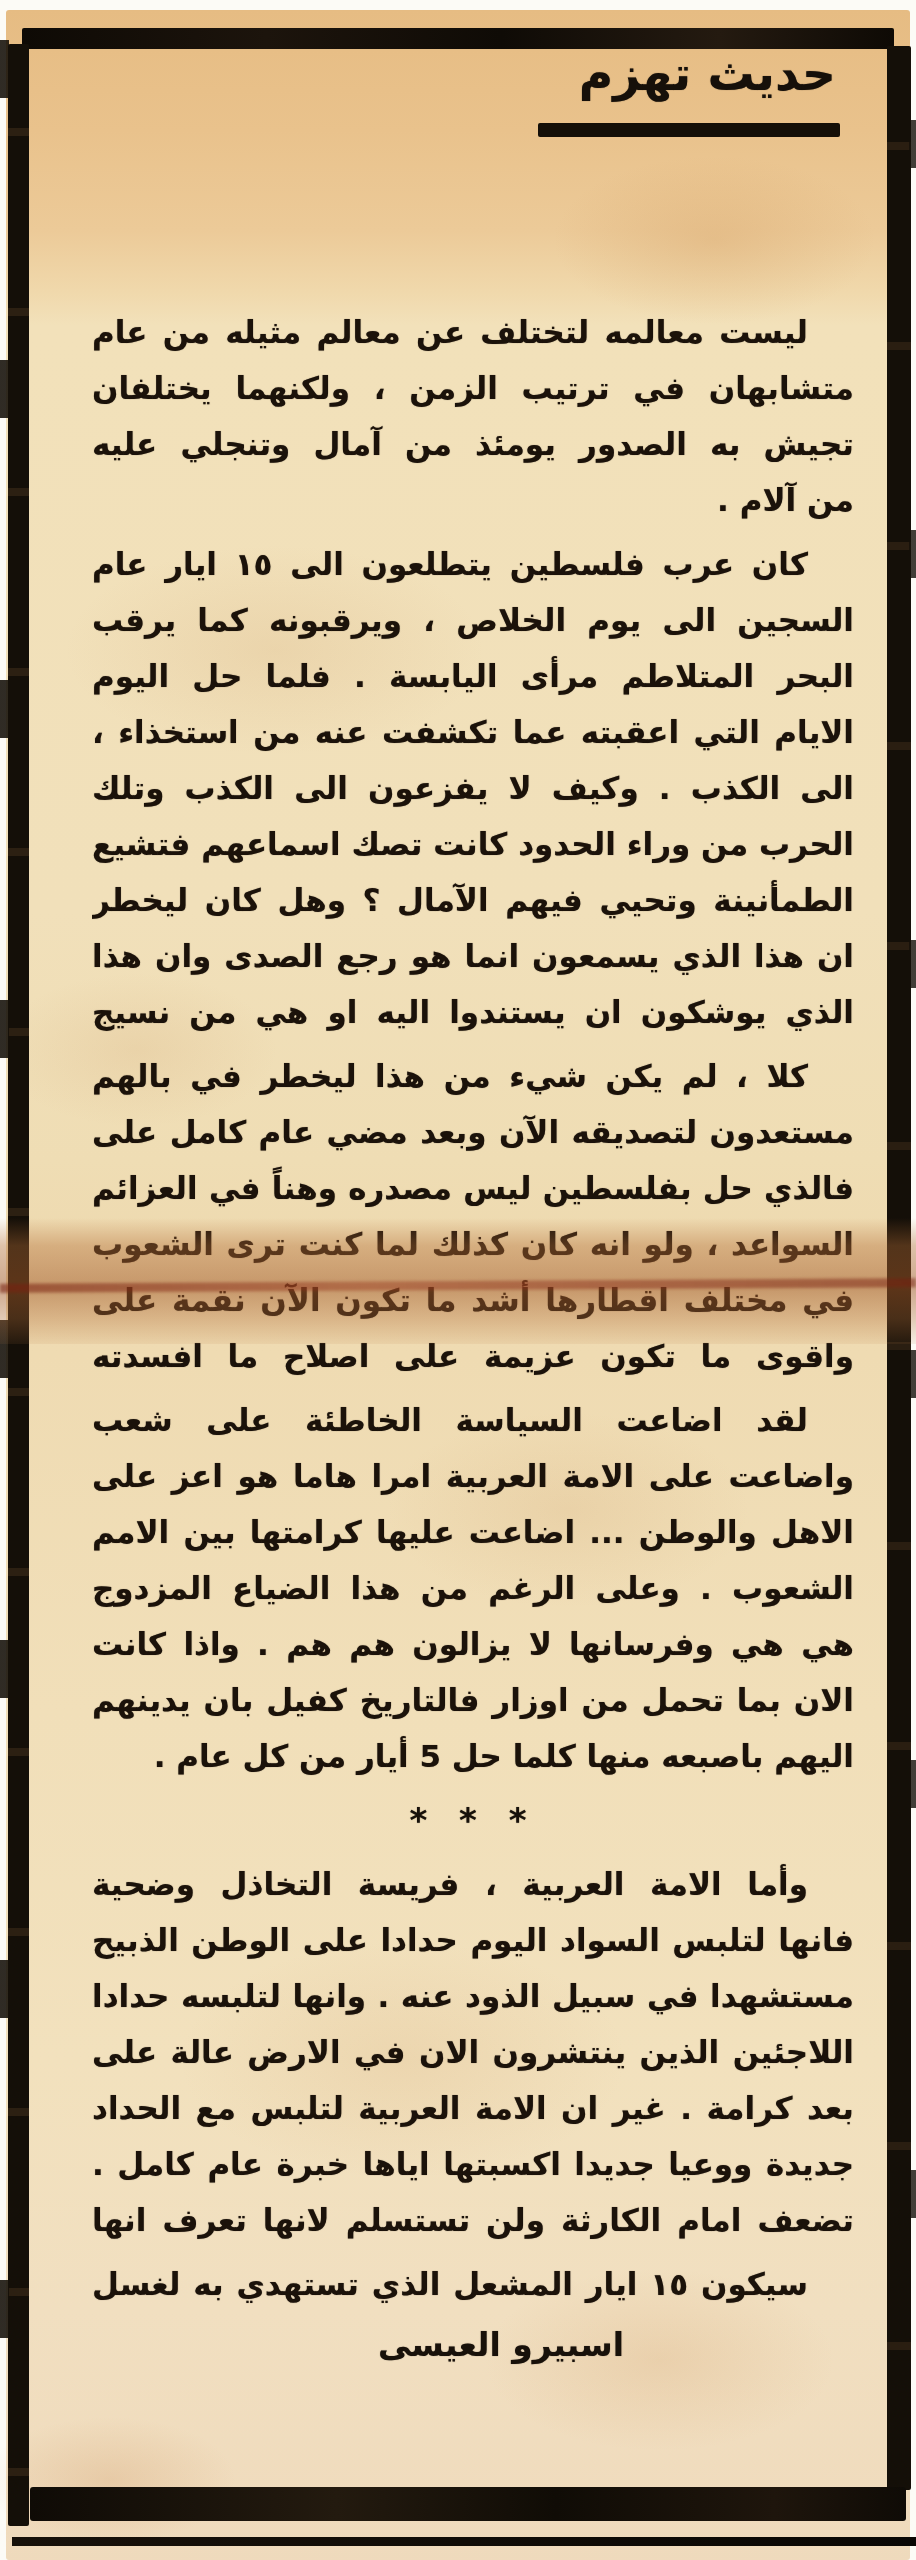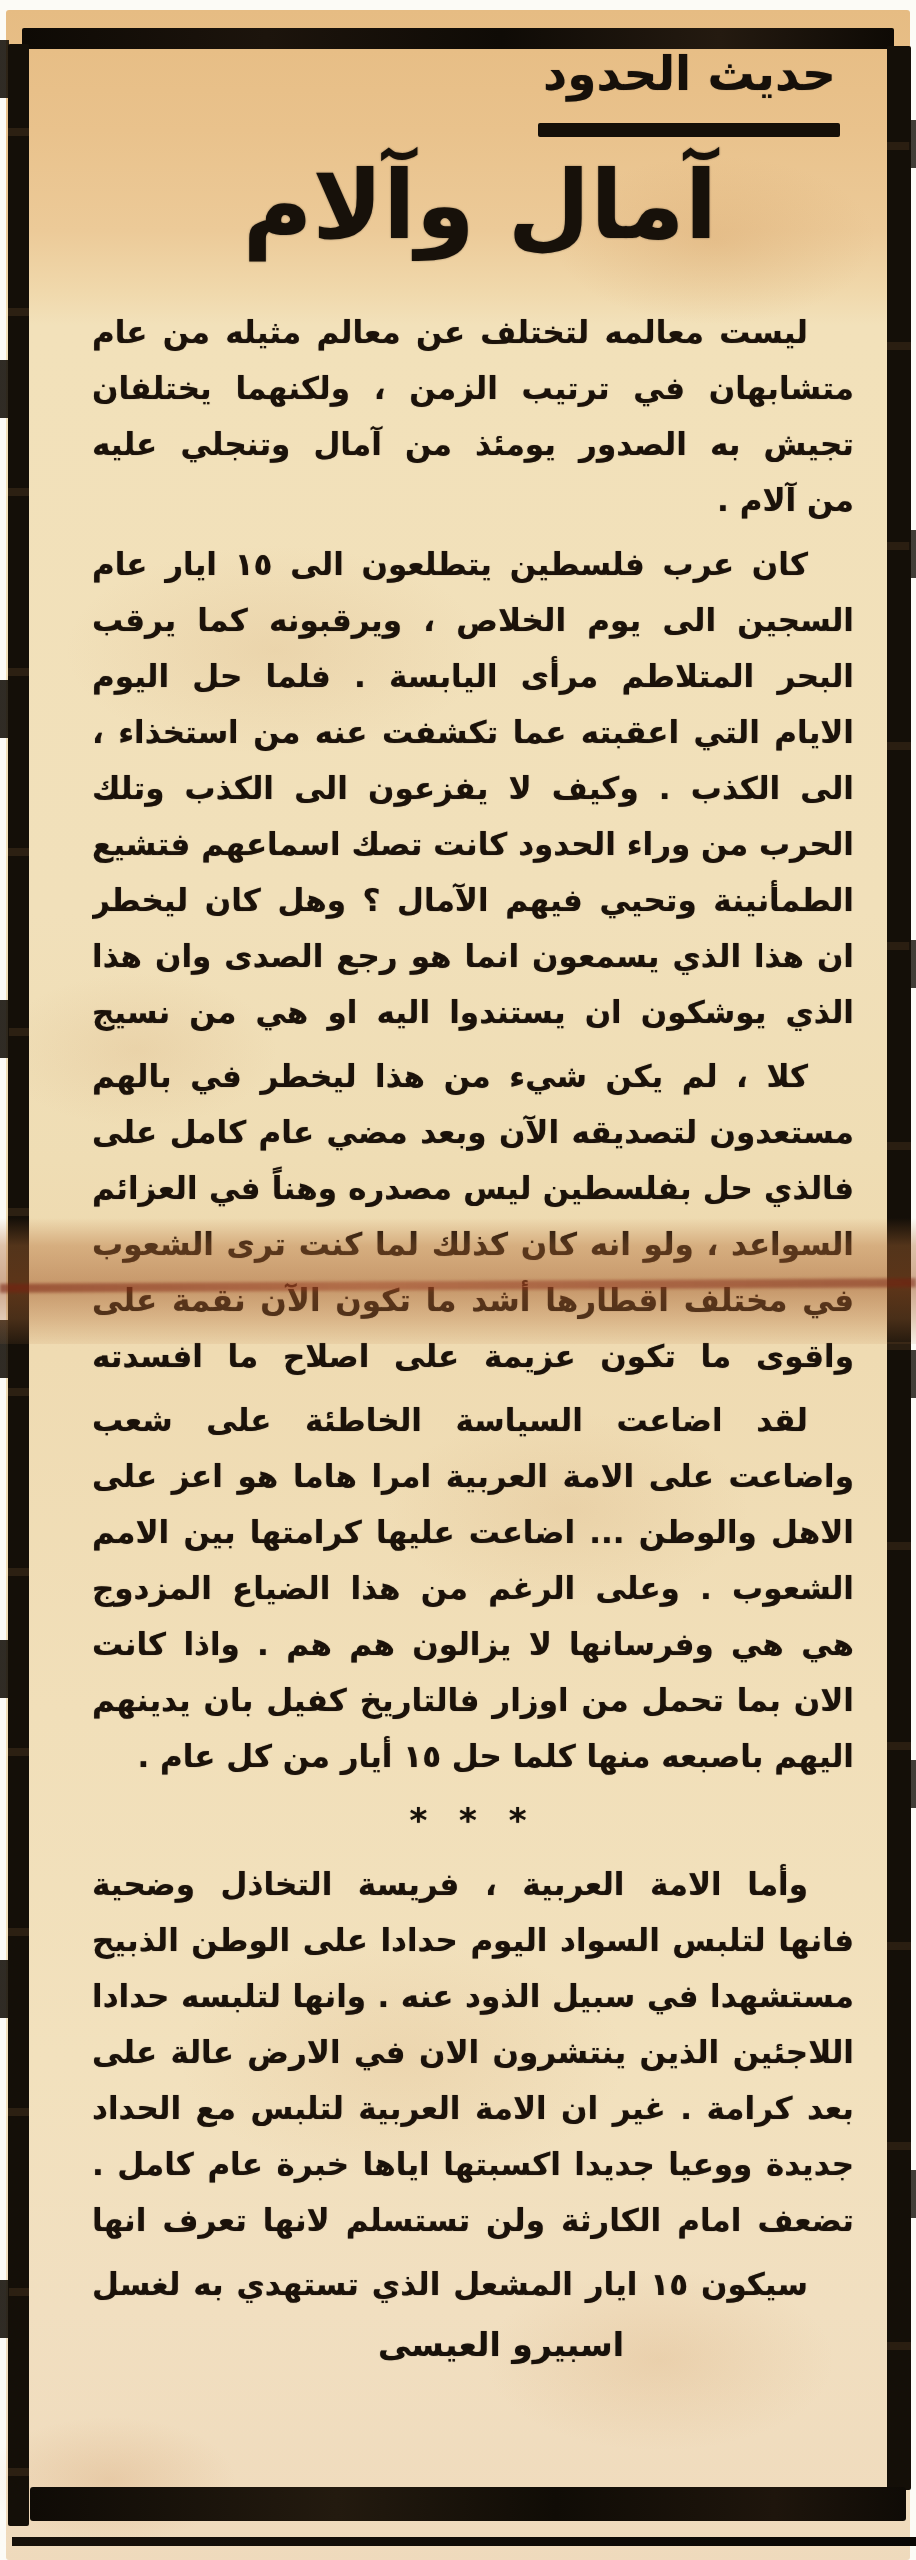--- a/index.html
+++ b/index.html
@@ -71,23 +71,22 @@
   <div class="stains"></div>
 
   <div class="rule rule-top"></div>
   <div class="rule bar-left"></div>
   <div class="rule bar-right"></div>
   <div class="rule rule-bottom"></div>
   <div class="rule rule-bottom-thin"></div>
   <div class="edge-dashes-left"></div>
   <div class="edge-dashes-right"></div>
 
-  <div class="kicker">حديث الحدود</div>
+  <div class="kicker">حديث تهزم</div>
   <div class="kicker-underline"></div>
-  <h1 class="headline" style="margin:0;">آمال وآلام</h1>
 
   <div class="article">
     <div id="pg1">
         <div class="para">
           <div class="tline first">ليست معالمه لتختلف عن معالم مثيله من عام ١٩٤٨ ، فاليومان</div>
           <div class="tline">متشابهان في ترتيب الزمن ، ولكنهما يختلفان باختلاف ما كانت</div>
           <div class="tline">تجيش به الصدور يومئذ من آمال وتنجلي عليه الضلوع اليوم</div>
           <div class="tline lastln">من آلام .</div>
         </div>
         <div class="para">
@@ -109,21 +108,21 @@
           <div class="tline">في مختلف اقطارها أشد ما تكون الآن نقمة على مسببي النكبة</div>
           <div class="tline lastln">واقوى ما تكون عزيمة على اصلاح ما افسدته السياسة .</div>
         </div>
         <div class="para">
           <div class="tline first">لقد اضاعت السياسة الخاطئة على شعب فلسطين وطنا بكامله</div>
           <div class="tline">واضاعت على الامة العربية امرا هاما هو اعز على العربي من</div>
           <div class="tline">الاهل والوطن ... اضاعت عليها كرامتها بين الامم وهيبتها بين</div>
           <div class="tline">الشعوب . وعلى الرغم من هذا الضياع المزدوج فالسياسة لاتزال</div>
           <div class="tline">هي هي وفرسانها لا يزالون هم هم . واذا كانت كواهلهم لا تنوء</div>
           <div class="tline">الان بما تحمل من اوزار فالتاريخ كفيل بان يدينهم وان يشير</div>
-          <div class="tline lastln">اليهم باصبعه منها كلما حل ١٥ أيار من كل عام .</div>
+          <div class="tline lastln">اليهم باصبعه منها كلما حل 5 أيار من كل عام .</div>
         </div>
       </div>
     <div class="separator">* * *</div>
     <div id="pg2">
         <div class="para">
           <div class="tline first">وأما الامة العربية ، فريسة التخاذل وضحية التآمر الدولي</div>
           <div class="tline">فانها لتلبس السواد اليوم حدادا على الوطن الذبيح وعلى من ثوى</div>
           <div class="tline">مستشهدا في سبيل الذود عنه . وانها لتلبسه حدادا على الوف</div>
           <div class="tline">اللاجئين الذين ينتشرون الان في الارض عالة على غيرهم وقد ذلوا</div>
           <div class="tline">بعد كرامة . غير ان الامة العربية لتلبس مع الحداد عزيمة</div>

